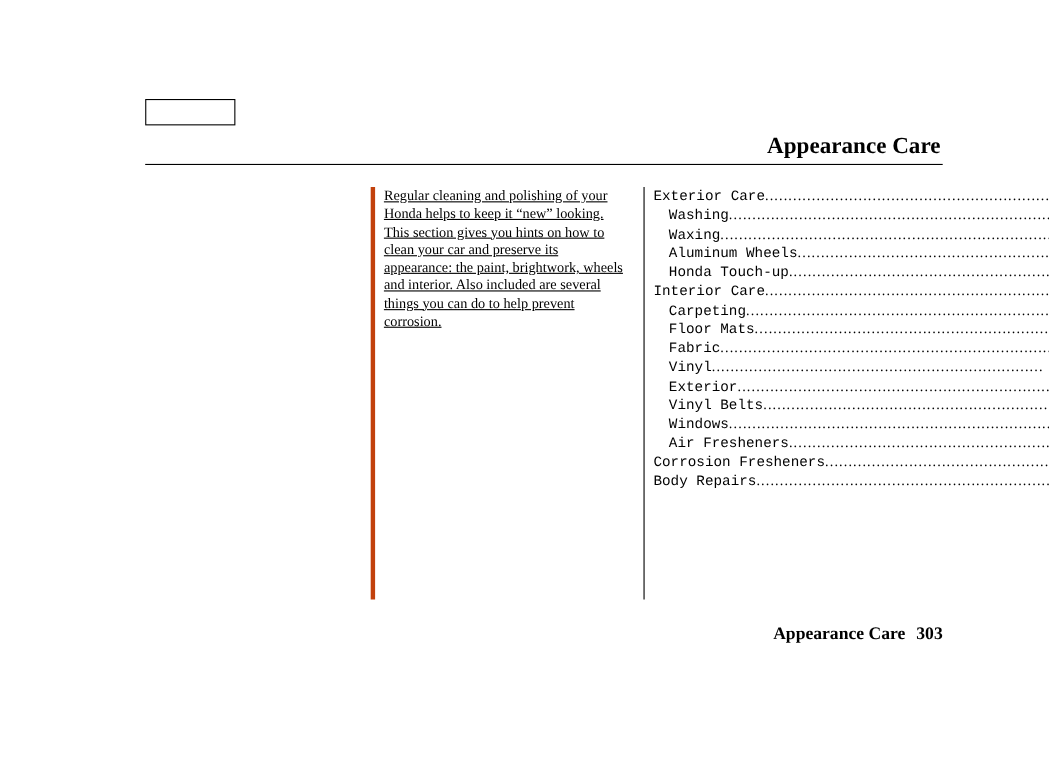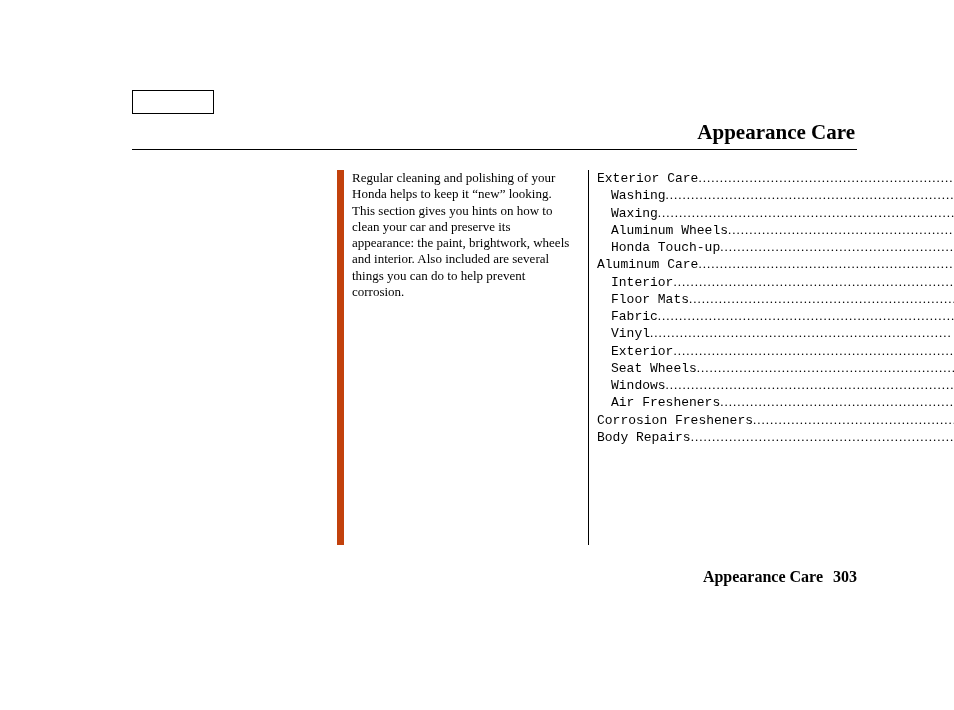--- a/index.html
+++ b/index.html
@@ -36,25 +36,26 @@
     border-top: 1px solid #000;
     margin: 4px 0 0 0;
   }
   .columns {
     display: flex;
     margin-top: 20px;
     padding-left: 205px;
   }
   .col-intro {
     flex: 0 0 222px;
-    border-left: 7px solid #c2410c;
+    border-left: 4px solid #c2410c;
     padding: 0 14px 0 8px;
     font-size: 13px;
     line-height: 1.25;
     min-height: 375px;
+    text-decoration: underline;
   }
   .col-toc {
     flex: 0 0 200px;
     border-left: 1px solid #000;
     padding: 0 0 0 8px;
     font-size: 13px;
     line-height: 1.25;
     min-height: 375px;
   }
   .toc-line {
@@ -121,45 +122,45 @@
         </div>
         <div class="toc-line indent">
           <span class="toc-label">Aluminum Wheels</span>
           <span class="toc-dots"></span>
         </div>
         <div class="toc-line indent">
           <span class="toc-label">Honda Touch-up</span>
           <span class="toc-dots"></span>
         </div>
         <div class="toc-line">
-          <span class="toc-label">Aluminum Care</span>
+          <span class="toc-label">Interior Care</span>
           <span class="toc-dots"></span>
         </div>
         <div class="toc-line indent">
-          <span class="toc-label">Interior</span>
+          <span class="toc-label">Carpeting</span>
           <span class="toc-dots"></span>
         </div>
         <div class="toc-line indent">
           <span class="toc-label">Floor Mats</span>
           <span class="toc-dots"></span>
         </div>
         <div class="toc-line indent">
           <span class="toc-label">Fabric</span>
           <span class="toc-dots"></span>
         </div>
         <div class="toc-line indent">
           <span class="toc-label">Vinyl</span>
           <span class="toc-dots"></span>
         </div>
         <div class="toc-line indent">
           <span class="toc-label">Exterior</span>
           <span class="toc-dots"></span>
         </div>
         <div class="toc-line indent">
-          <span class="toc-label">Seat Wheels</span>
+          <span class="toc-label">Vinyl Belts</span>
           <span class="toc-dots"></span>
         </div>
         <div class="toc-line indent">
           <span class="toc-label">Windows</span>
           <span class="toc-dots"></span>
         </div>
         <div class="toc-line indent">
           <span class="toc-label">Air Fresheners</span>
           <span class="toc-dots"></span>
         </div>

